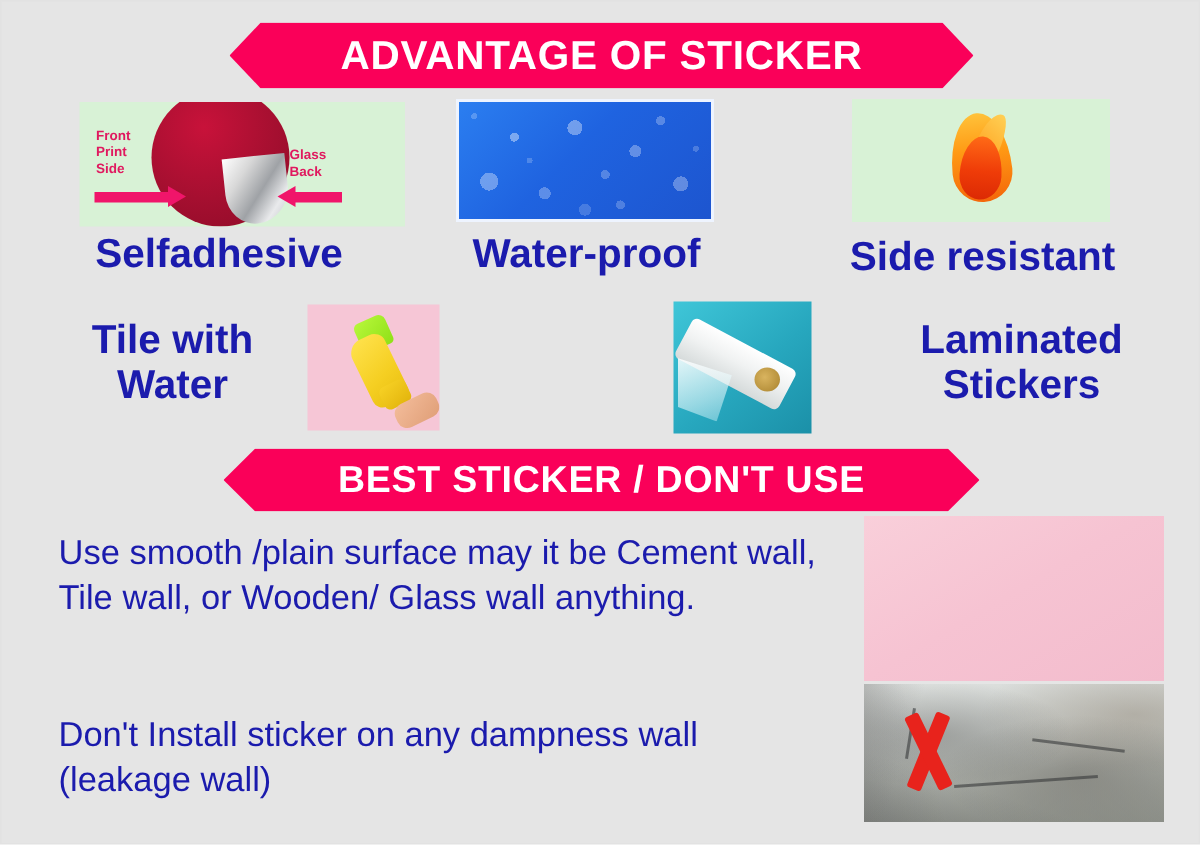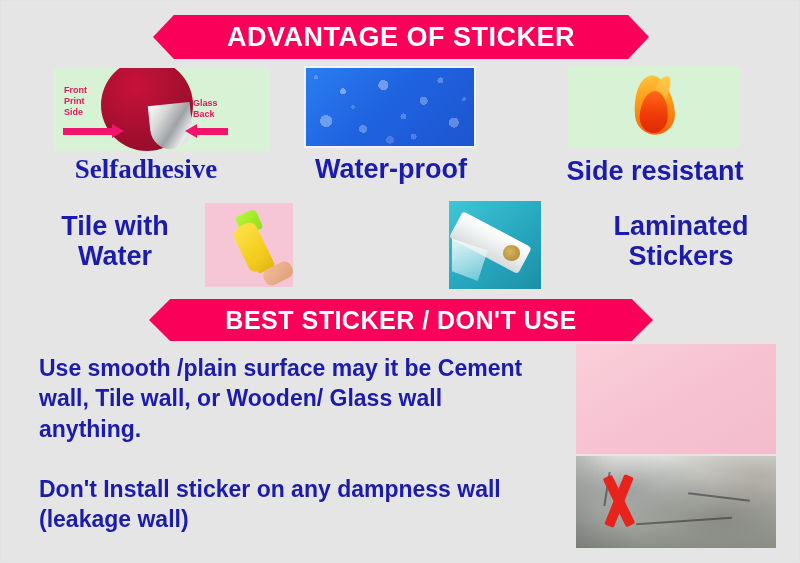--- a/index.html
+++ b/index.html
@@ -237,21 +237,21 @@
     width: 46px; height: 44px;
     background: linear-gradient(160deg, rgba(255,255,255,0.88) 0%, rgba(220,244,248,0.62) 60%, rgba(160,224,236,0.45) 100%);
     -webkit-clip-path: polygon(0% 4%, 78% 30%, 56% 100%, 0% 78%);
     clip-path: polygon(0% 4%, 78% 30%, 56% 100%, 0% 78%);
   }
 
   
   .body-text {
     position: absolute;
     color: #1b1bad;
-    font-weight: bold;
+    font-weight: normal;
     font-size: 23px;
     line-height: 1.32;
     white-space: pre-line;
   }
   #text-best-practice { left: 38px; top: 352px; width: 510px; }
   #text-dont-use      { left: 38px; top: 473px; width: 510px; }
 
   #img-good-wall {
     position: absolute;
     left: 575px; top: 343px; width: 200px; height: 110px;
@@ -303,21 +303,21 @@
     <div class="sa-circle"></div>
     <div class="sa-peel"></div>
     <div class="sa-txt" id="sa-txt-front">Front
 Print
 Side</div>
     <div class="sa-txt" id="sa-txt-back">Glass
 Back</div>
     <div class="sa-arrow" id="sa-arrow-left"></div>
     <div class="sa-arrow" id="sa-arrow-right"></div>
   </div>
-  <div class="feat-label" style="left:40px; top:153px; width:210px;font-family:Liberation Serif, serif;">Selfadhesive</div>
+  <div class="feat-label" style="left:40px; top:153px; width:210px;">Selfadhesive</div>
 
   <div class="feat-img" id="img-waterproof"></div>
   <div class="feat-label" style="left:295px; top:153px; width:190px;">Water-proof</div>
 
   <div class="feat-img" id="img-heat">
     <div class="flame-wrap">
       <div class="flame-outer"></div>
       <div class="flame-tip"></div>
       <div class="flame-inner"></div>
     </div>

